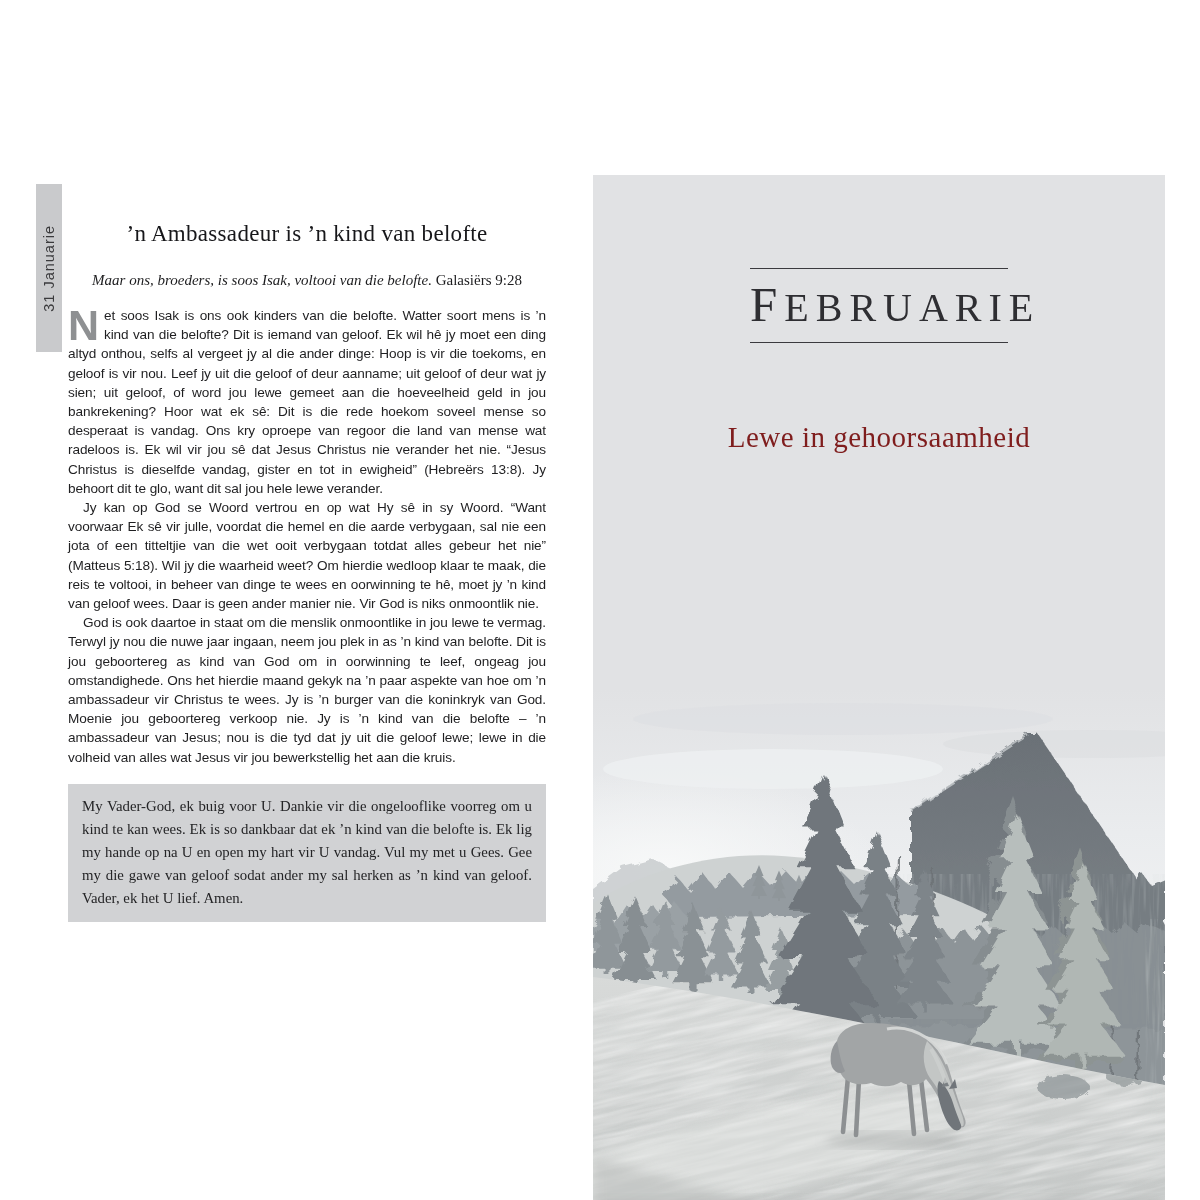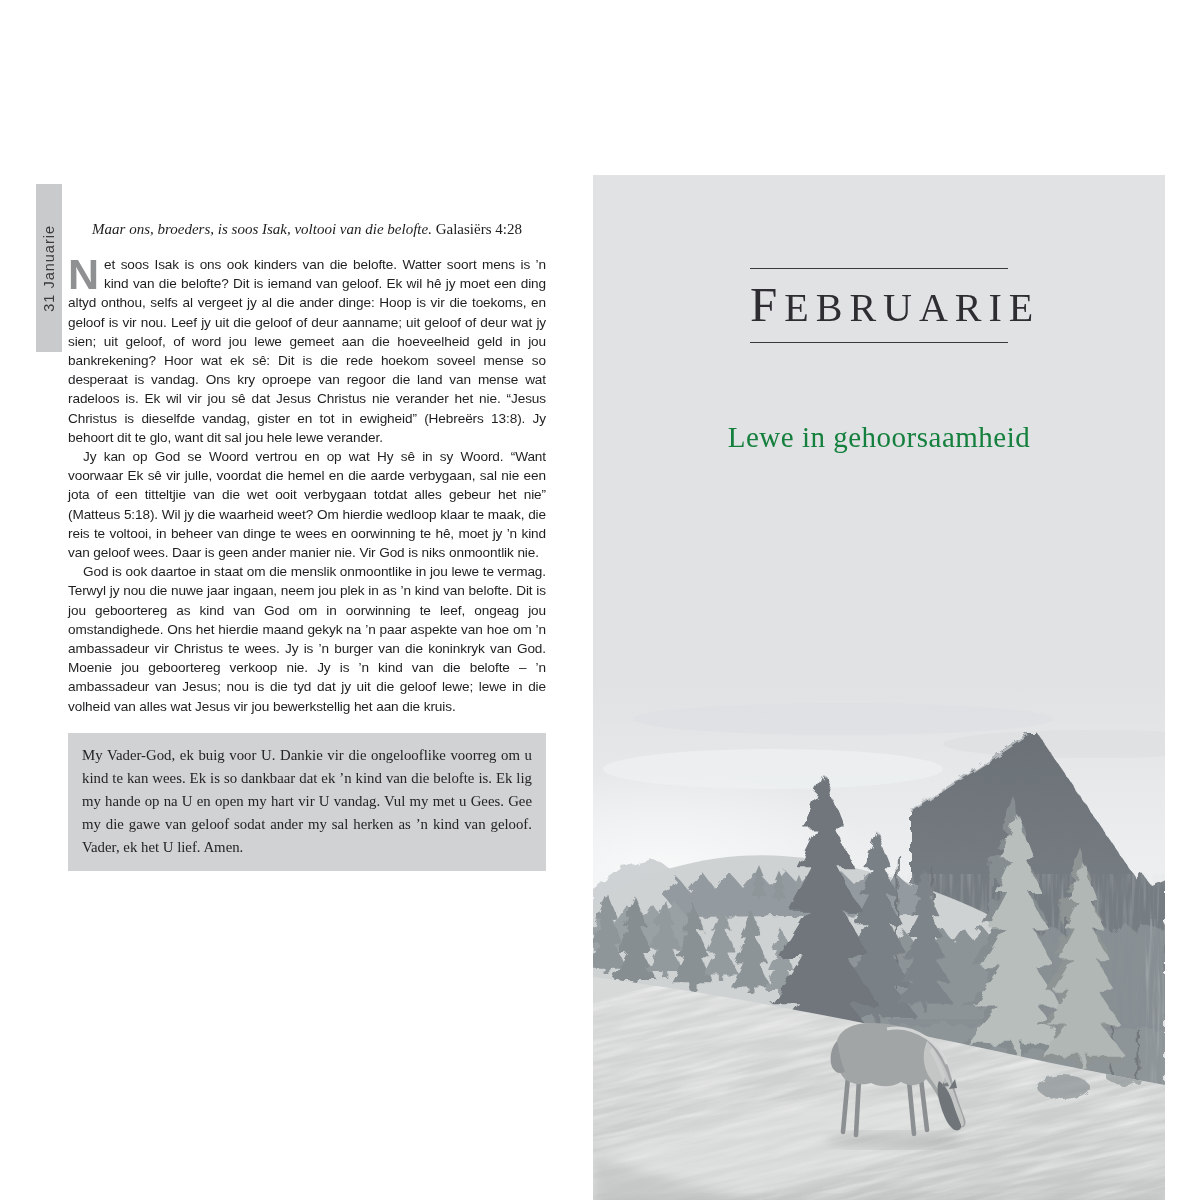--- a/index.html
+++ b/index.html
@@ -27,35 +27,36 @@
 
   
   #right-page{position:absolute;left:593px;top:175px;width:572px;height:1054px;
        background:#e1e2e4;overflow:hidden;}
   .month-head{position:absolute;top:93px;left:50%;transform:translateX(-50%);width:258px;text-align:center;}
   .month-rule{height:0;border-top:1.8px solid #3a3a3e;}
   .month-name{margin:11px 0 13px 0;font-family:"Liberation Serif",serif;color:#2e2e32;
        font-size:40px;line-height:1;letter-spacing:7px;white-space:nowrap;}
   .month-initial{font-size:49px;}
   .subtitle{position:absolute;top:246px;left:0;width:100%;text-align:center;
-       font-family:"Liberation Serif",serif;font-size:29px;color:#15803d;letter-spacing:.5px;}
+       font-family:"Liberation Serif",serif;font-size:29px;color:#7f1d1d;letter-spacing:.5px;}
   #photo-svg{position:absolute;left:0;bottom:0;width:572px;height:540px;display:block;}
 </style>
 </head>
 <body>
 
 <div id="canvas">
 
   <div id="tab">
     <span>31 Januarie</span>
   </div>
 
   <div id="left-content">
-
-    <p class="verse"><span class="vi">Maar ons, broeders, is soos Isak, voltooi van die belofte.</span> <span>Galasiërs 4:28</span></p>
+    <h1 class="devotion-title">’n Ambassadeur is ’n kind van belofte</h1>
+
+    <p class="verse"><span class="vi">Maar ons, broeders, is soos Isak, voltooi van die belofte.</span> <span>Galasiërs 9:28</span></p>
 
     <div class="body-text">
       <p><span class="dropcap">N</span><span>et soos Isak is ons ook kinders van die belofte. Watter soort mens is ’n kind van die belofte? Dit is iemand van geloof. Ek wil hê jy moet een ding altyd onthou, selfs al vergeet jy al die ander dinge: Hoop is vir die toekoms, en geloof is vir nou. Leef jy uit die geloof of deur aanname; uit geloof of deur wat jy sien; uit geloof, of word jou lewe gemeet aan die hoeveelheid geld in jou bankrekening? Hoor wat ek sê: Dit is die rede hoekom soveel mense so desperaat is vandag. Ons kry oproepe van regoor die land van mense wat radeloos is. Ek wil vir jou sê dat Jesus Christus nie verander het nie. “Jesus Christus is dieselfde vandag, gister en tot in ewigheid” (Hebreërs 13:8). Jy behoort dit te glo, want dit sal jou hele lewe verander.</span></p>
       <p class="indent">Jy kan op God se Woord vertrou en op wat Hy sê in sy Woord. “Want voorwaar Ek sê vir julle, voordat die hemel en die aarde verbygaan, sal nie een jota of een titteltjie van die wet ooit verbygaan totdat alles gebeur het nie” (Matteus 5:18). Wil jy die waarheid weet? Om hierdie wedloop klaar te maak, die reis te voltooi, in beheer van dinge te wees en oorwinning te hê, moet jy ’n kind van geloof wees. Daar is geen ander manier nie. Vir God is niks onmoontlik nie.</p>
       <p class="indent">God is ook daartoe in staat om die menslik onmoontlike in jou lewe te vermag. Terwyl jy nou die nuwe jaar ingaan, neem jou plek in as ’n kind van belofte. Dit is jou geboortereg as kind van God om in oorwinning te leef, ongeag jou omstandighede. Ons het hierdie maand gekyk na ’n paar aspekte van hoe om ’n ambassadeur vir Christus te wees. Jy is ’n burger van die koninkryk van God. Moenie jou geboortereg verkoop nie. Jy is ’n kind van die belofte – ’n ambassadeur van Jesus; nou is die tyd dat jy uit die geloof lewe; lewe in die volheid van alles wat Jesus vir jou bewerkstellig het aan die kruis.</p>
     </div>
 
     <div class="prayer-box">
       <p>My Vader-God, ek buig voor U. Dankie vir die ongelooflike voorreg om u kind te kan wees. Ek is so dankbaar dat ek ’n kind van die belofte is. Ek lig my hande op na U en open my hart vir U vandag. Vul my met u Gees. Gee my die gawe van geloof sodat ander my sal herken as ’n kind van geloof. Vader, ek het U lief. Amen.</p>
     </div>

